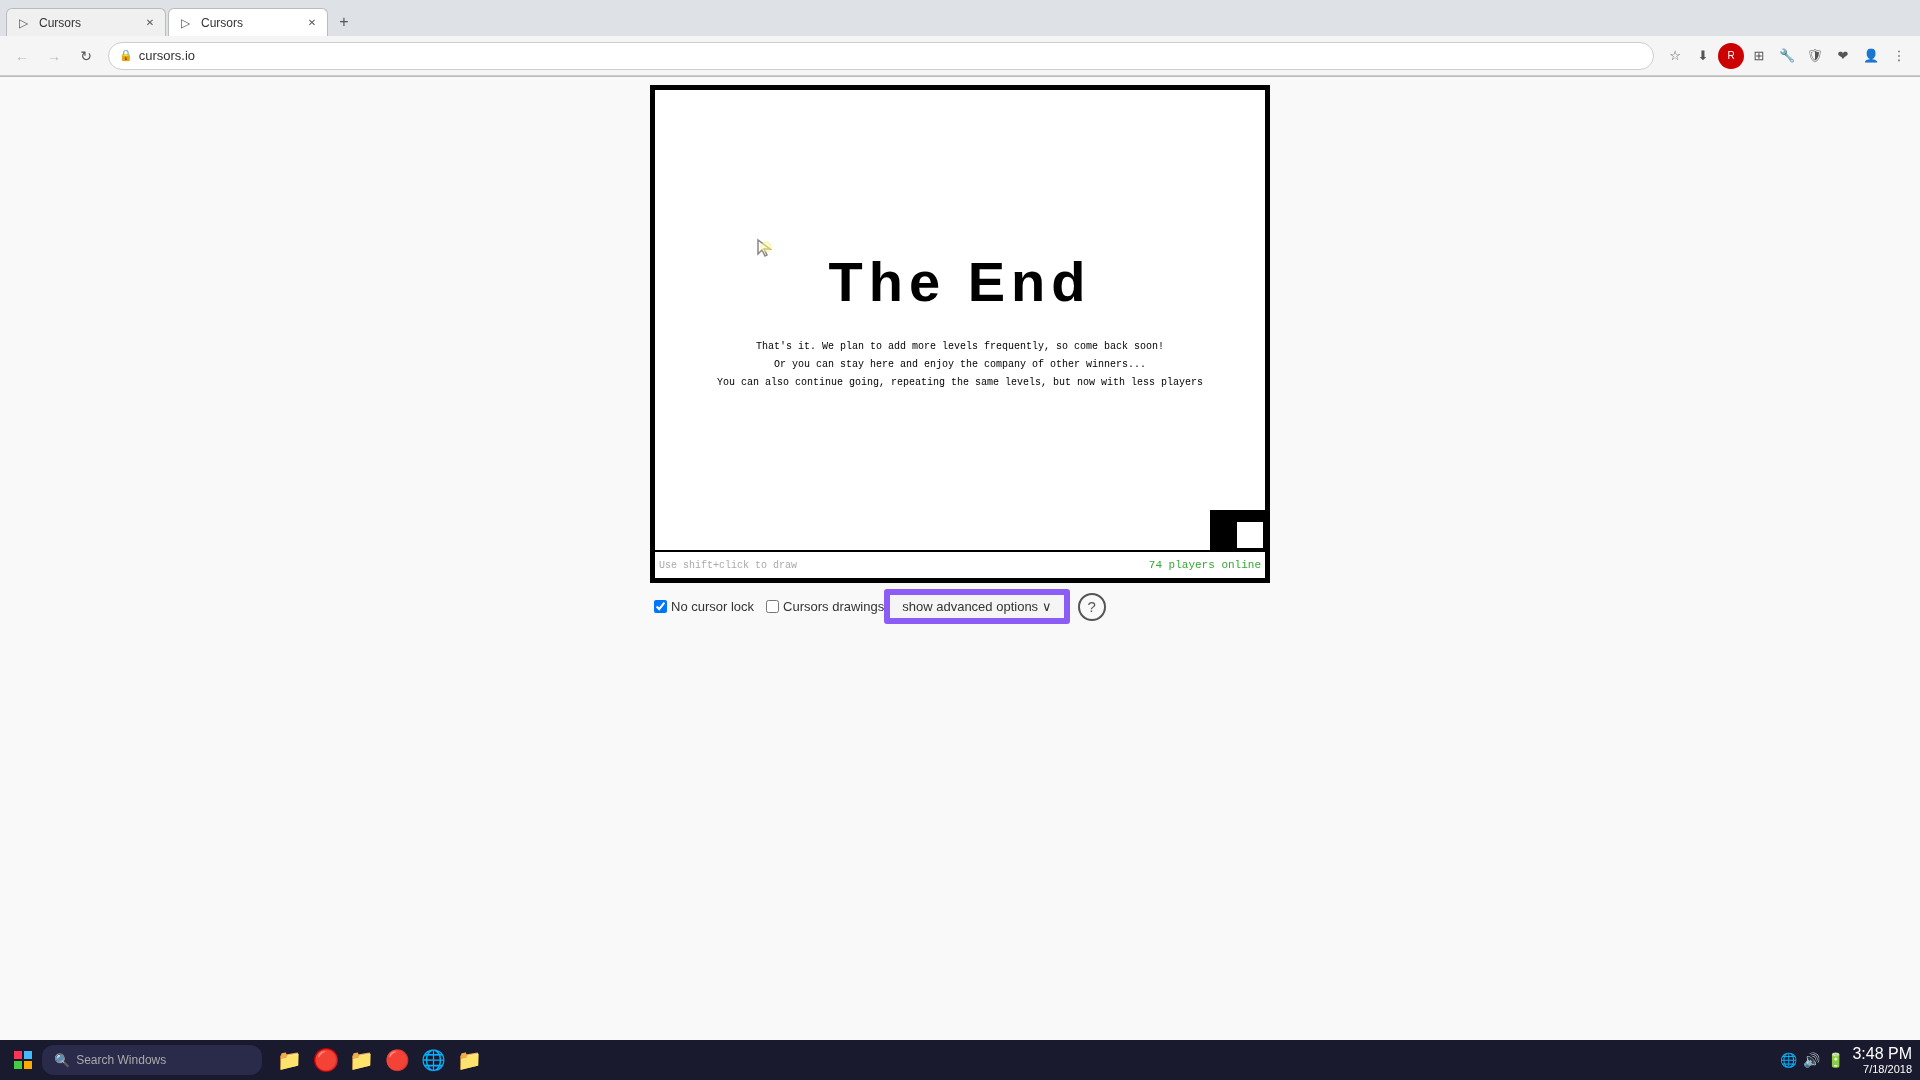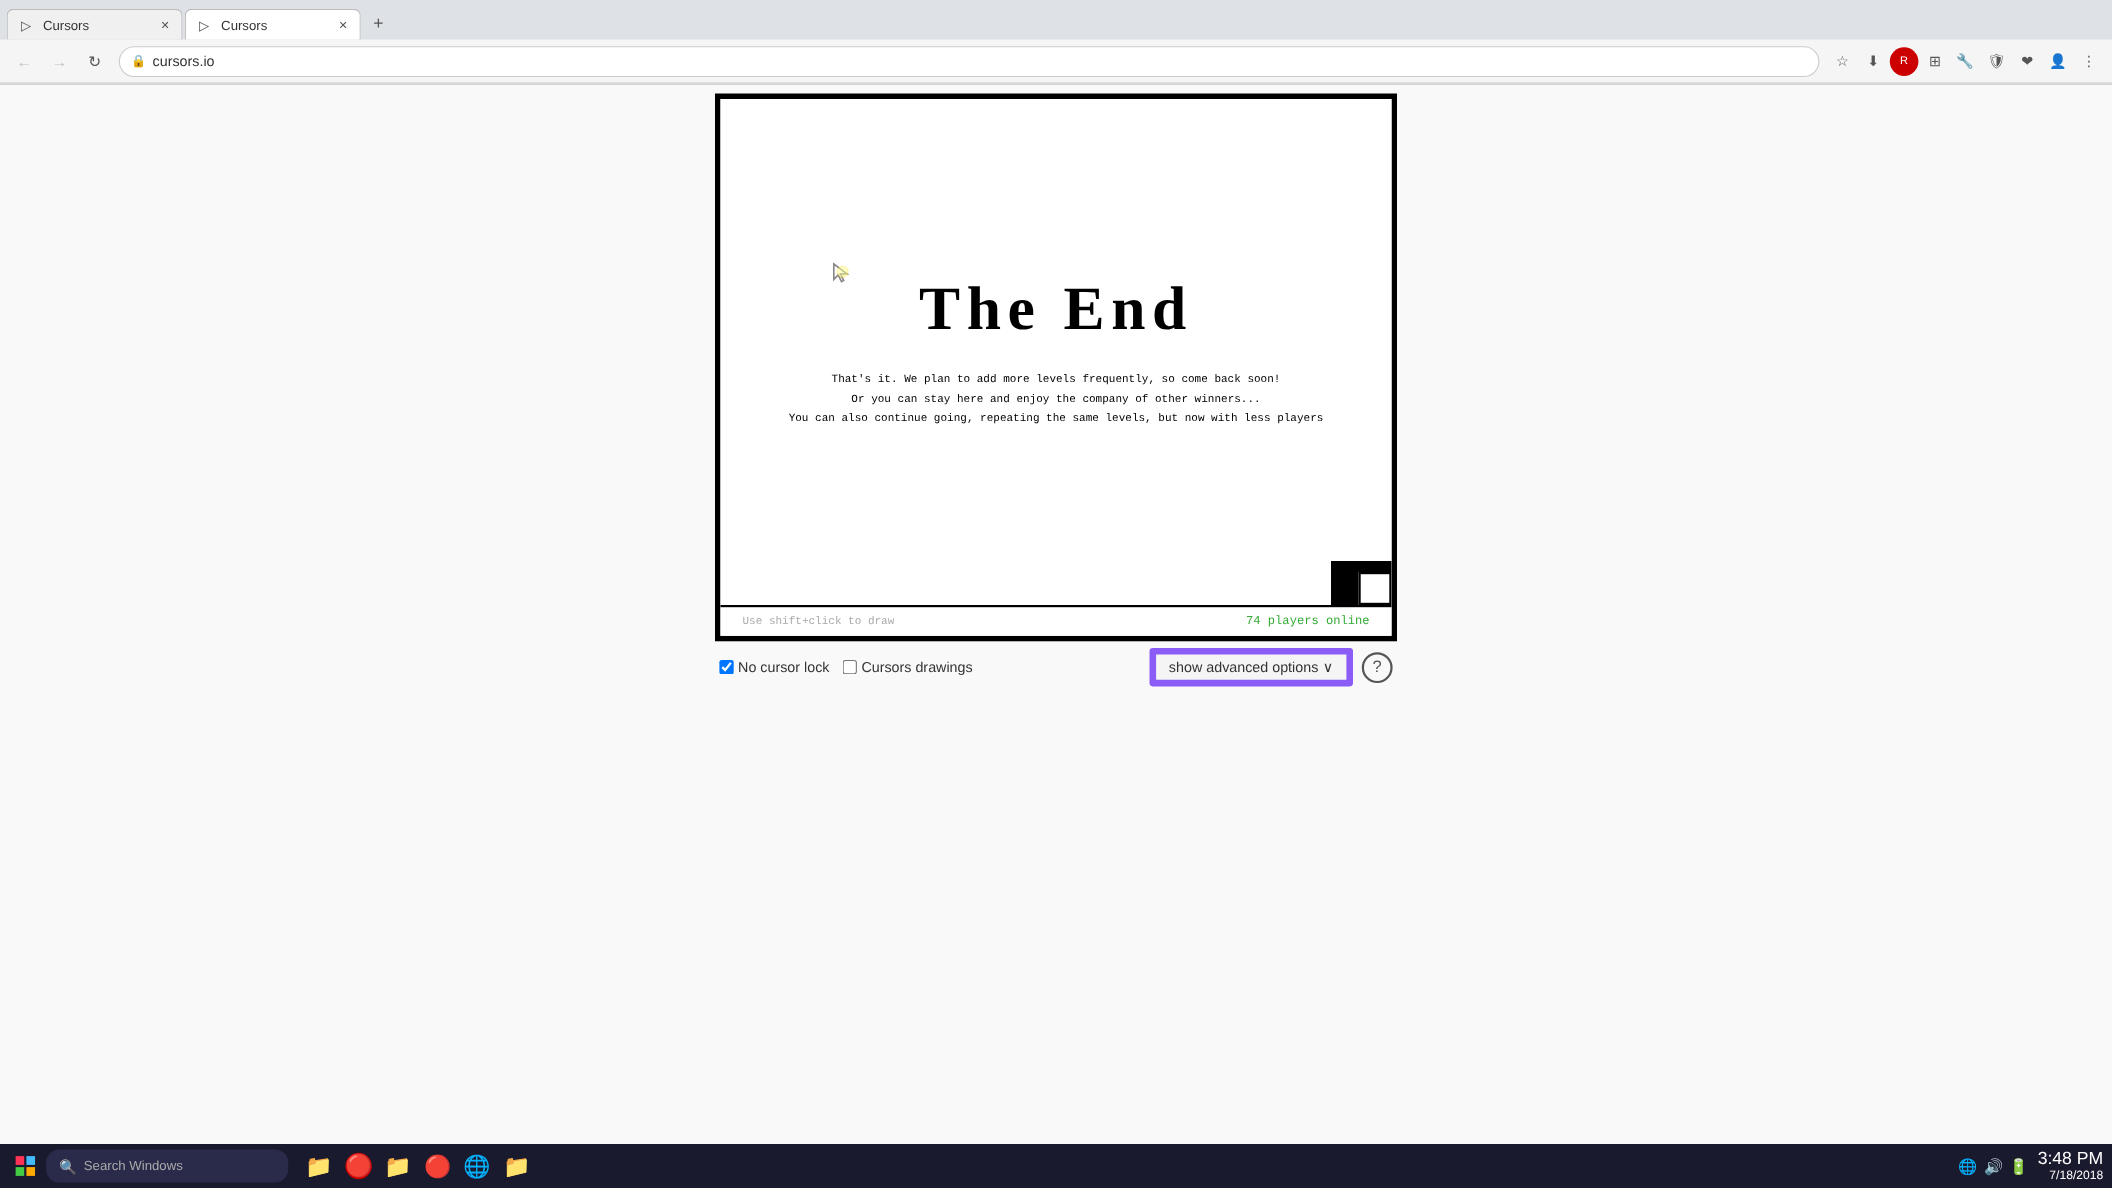--- a/index.html
+++ b/index.html
@@ -170,41 +170,41 @@
       height: 460px;
       background: #fff;
       display: flex;
       flex-direction: column;
       align-items: center;
       justify-content: center;
       position: relative;
     }
 
     .game-title {
-      font-family: Liberation Serif, serif;
+      font-family: Liberation Sans, sans-serif;
       font-size: 56px;
       font-weight: bold;
       letter-spacing: 6px;
       color: #000;
       margin-bottom: 24px;
     }
 
     .game-text {
       font-family: 'Courier New', monospace;
       font-size: 10px;
       color: #000;
       text-align: center;
       line-height: 1.8;
     }
 
     .game-footer {
       display: flex;
       justify-content: space-between;
       align-items: center;
-      padding: 4px 20px;
+      padding: 4px 4px;
       background: #fff;
       border-top: 2px solid #000;
       height: 28px;
     }
 
     .game-footer-left {
       font-size: 10px;
       color: #aaa;
       font-family: 'Courier New', monospace;
     }
@@ -234,21 +234,20 @@
       height: 30px;
       background: #fff;
       border: 2px solid #000;
     }
 
     
     .options-bar {
       width: 620px;
       display: flex;
       align-items: center;
-      justify-content: space-between;
       margin-top: 6px;
       padding: 0 4px;
     }
 
     .options-left {
       display: flex;
       align-items: center;
       gap: 12px;
     }
 

